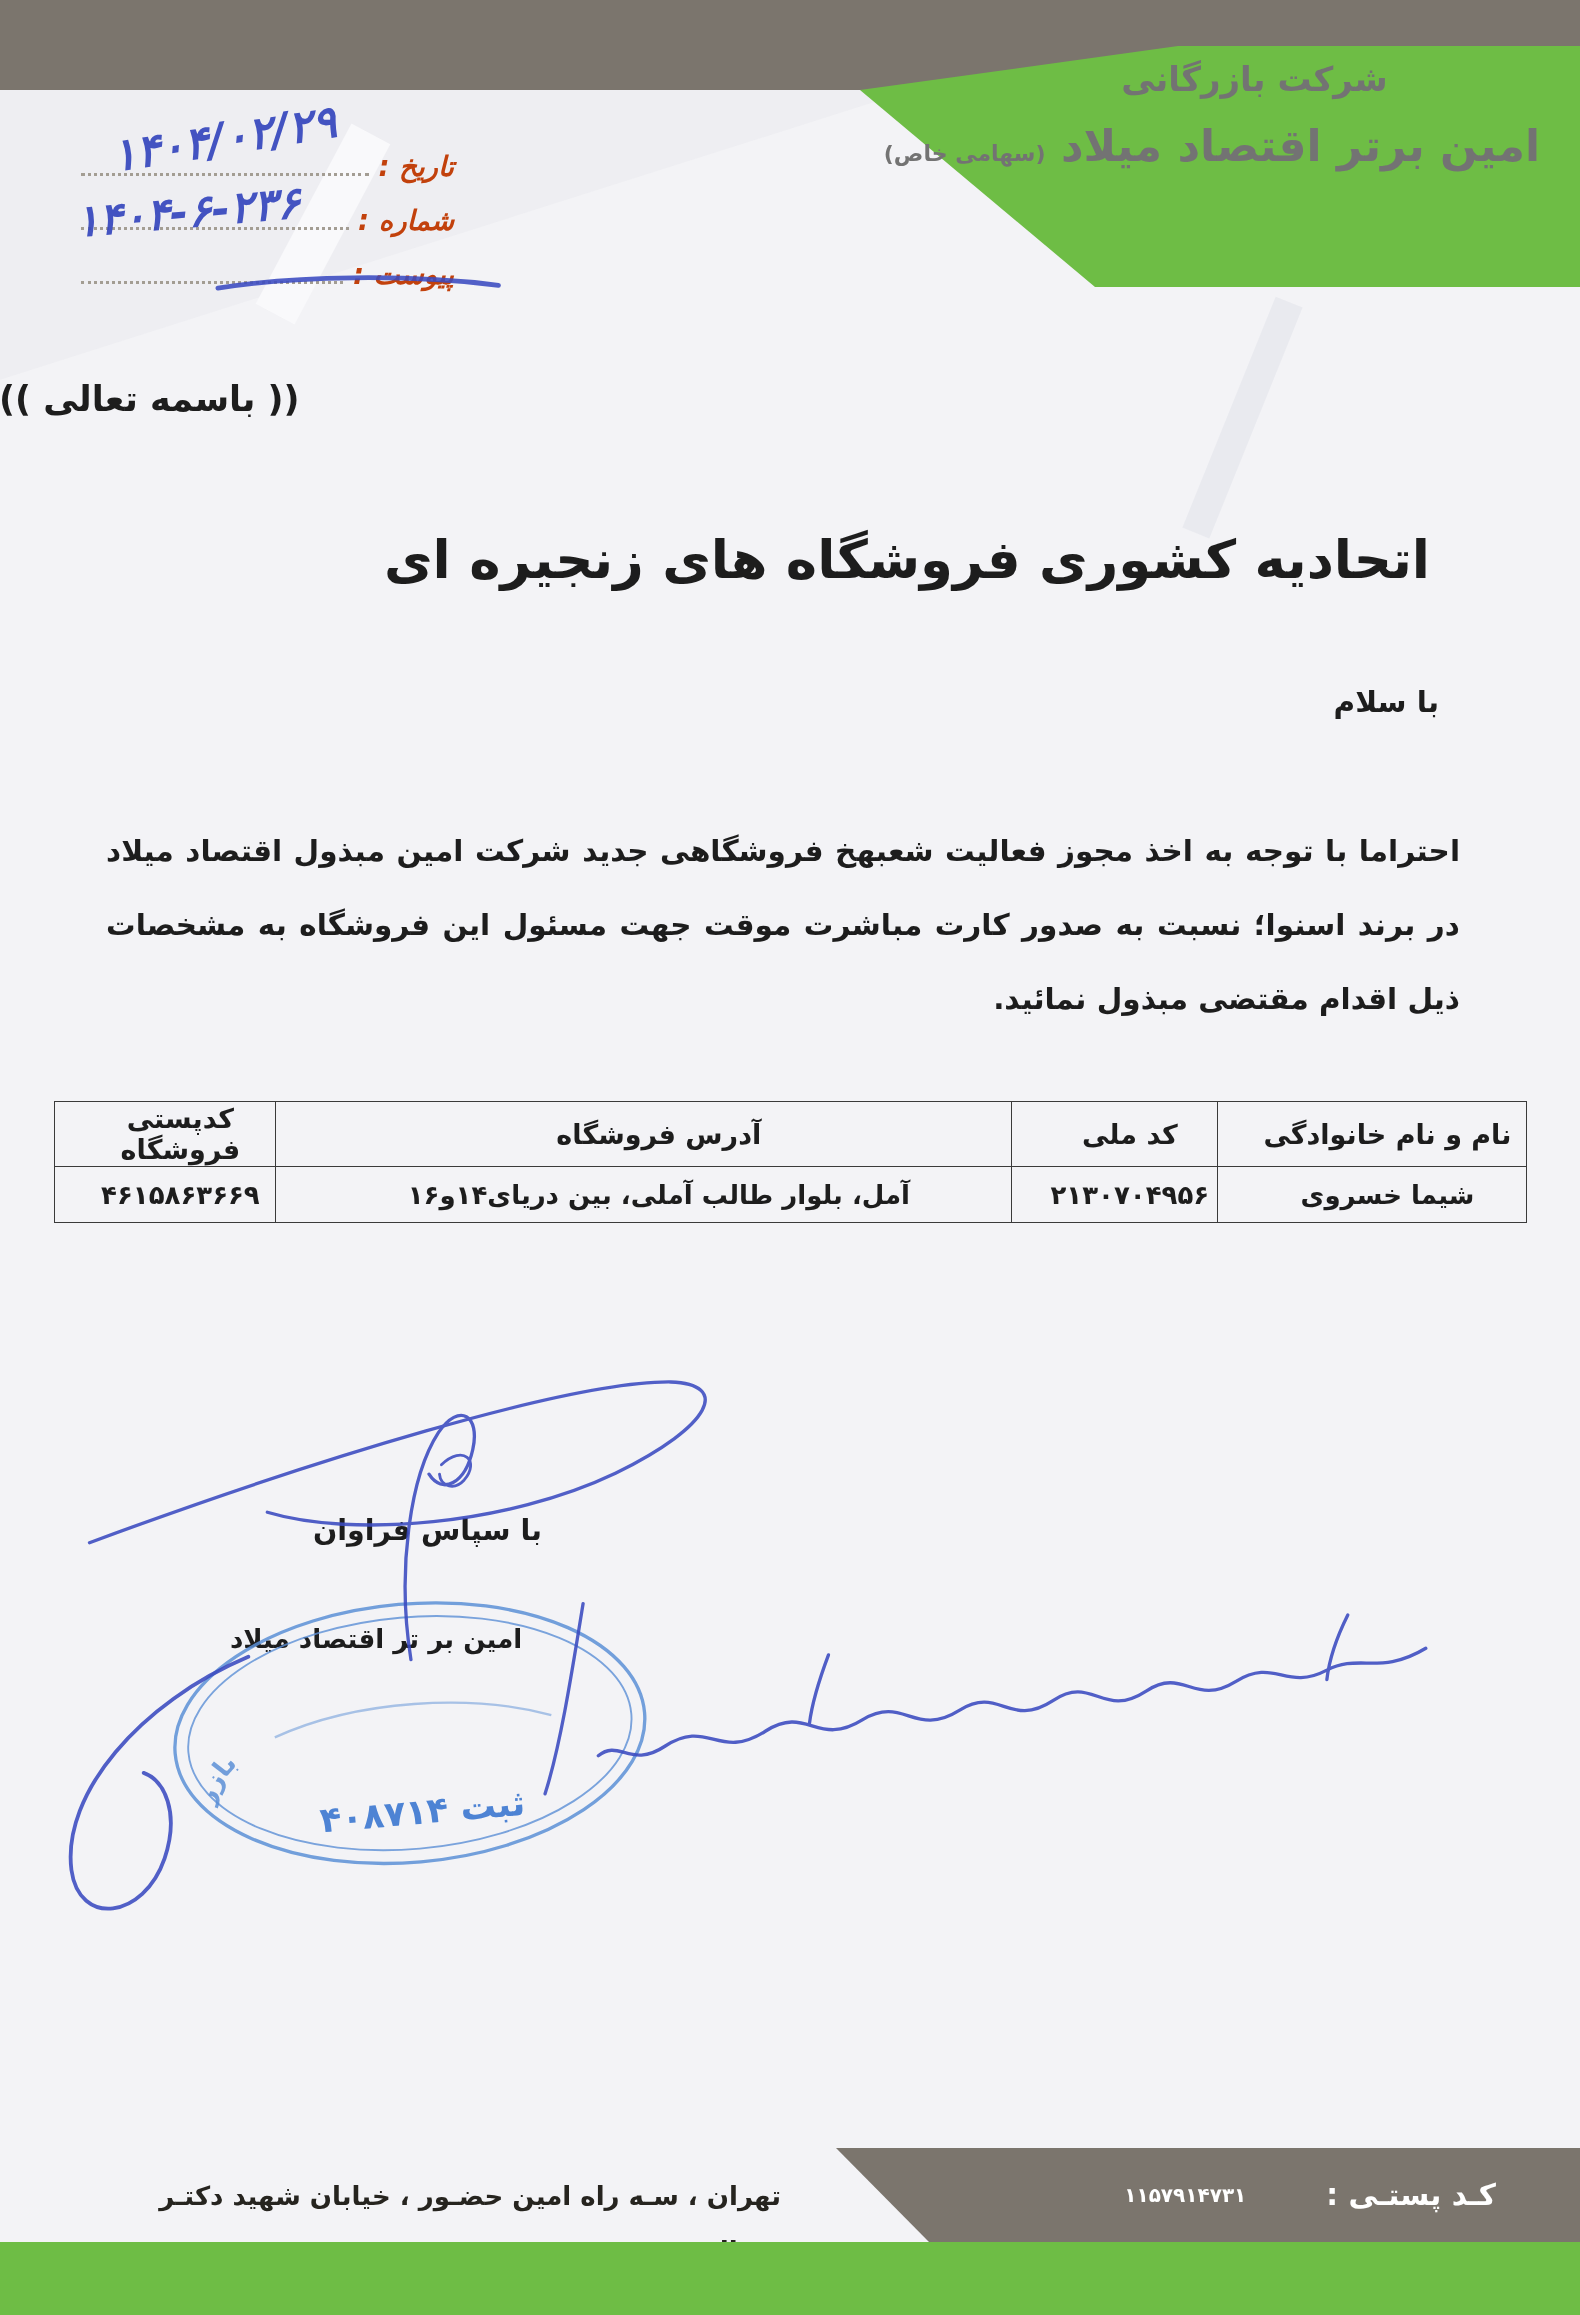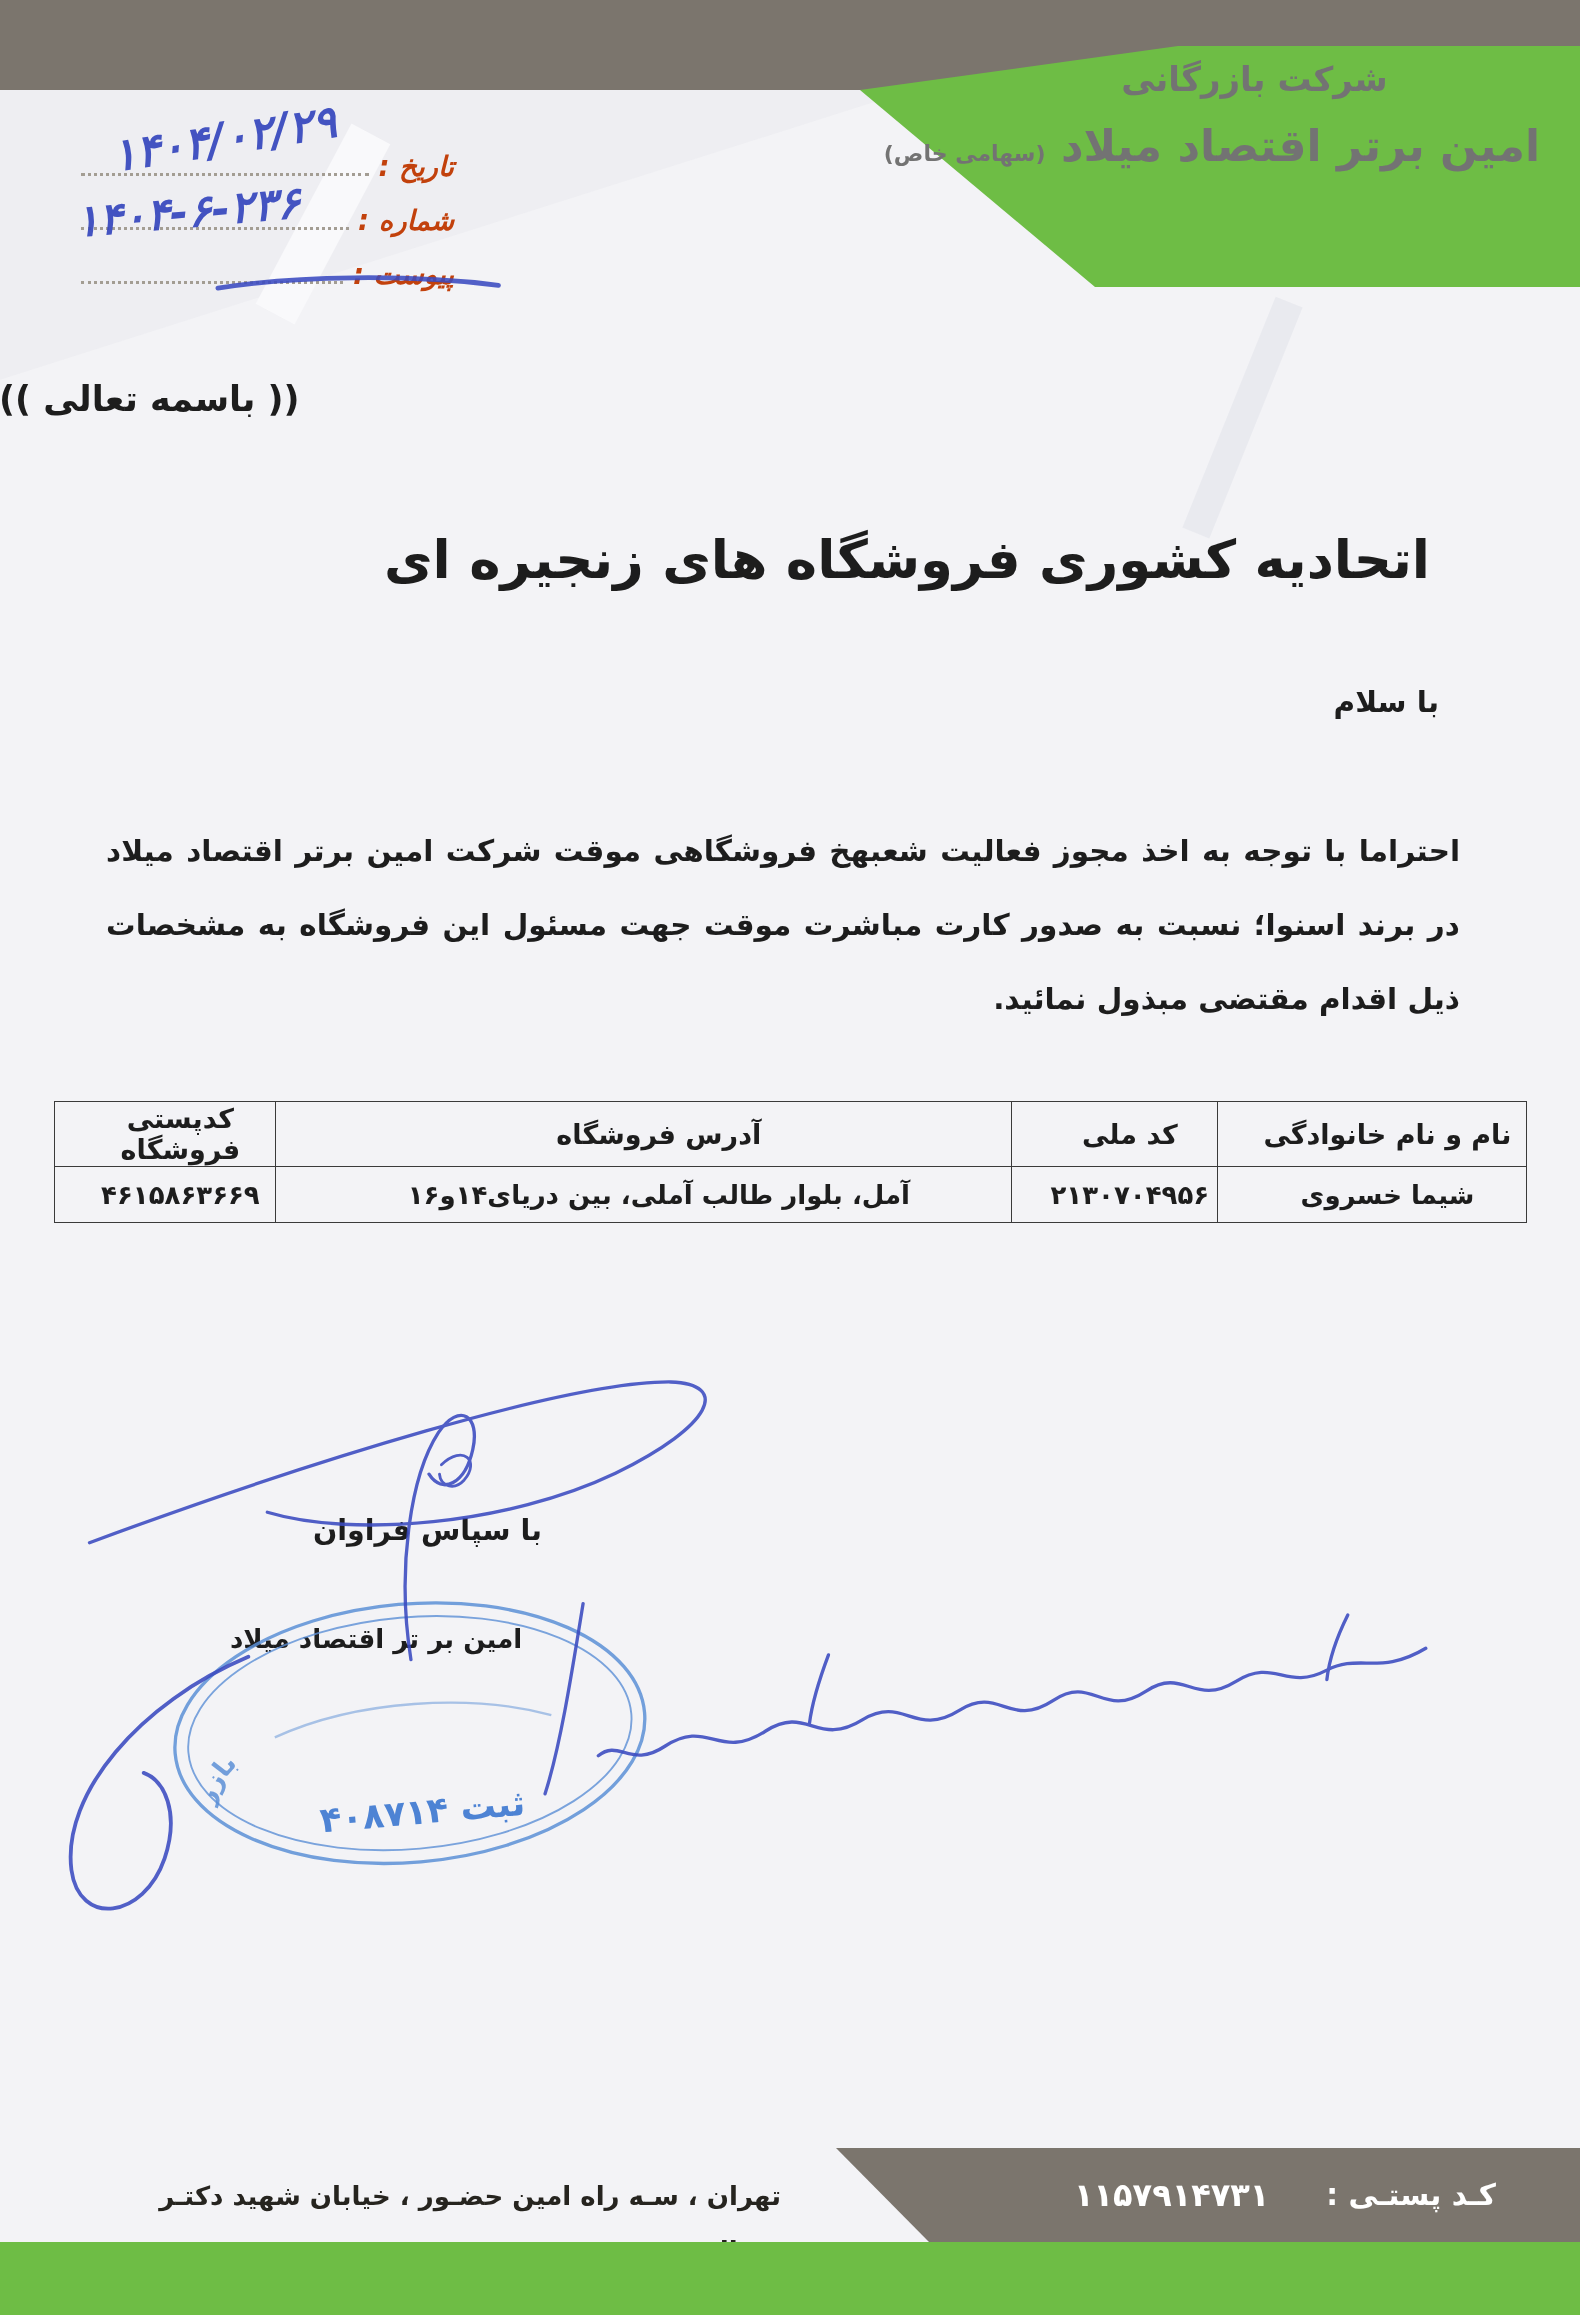--- a/index.html
+++ b/index.html
@@ -54,21 +54,21 @@
   .signer{position:absolute;left:231px;top:1624px;font-size:26px;font-weight:700;direction:rtl;}
   .ink-overlay{position:absolute;left:0;top:0;width:1581px;height:2315px;pointer-events:none;}
   .stamp{position:absolute;left:143px;top:1583px;width:537px;height:304px;transform:rotate(-5deg);}
   
   .footer-address{position:absolute;left:57px;top:2169px;width:725px;direction:rtl;text-align:right;
     font-size:26px;font-weight:700;color:#26241f;line-height:55px;}
   .postal-banner{position:absolute;left:837px;top:2148px;width:744px;height:94px;background:#7b756d;
     clip-path:polygon(0 0,100% 0,100% 100%,12.5% 100%);
     display:flex;flex-direction:row;direction:rtl;align-items:center;color:#fff;}
   .postal-banner .plabel{font-size:29.5px;font-weight:700;margin-right:84px;white-space:nowrap;letter-spacing:1.9px;}
-  .postal-banner .pcode{font-size:32px;font-weight:700;letter-spacing:16px;margin-right:57px;
+  .postal-banner .pcode{font-size:20px;font-weight:700;letter-spacing:16px;margin-right:80px;
     direction:ltr;unicode-bidi:bidi-override;}
   .green-strip{position:absolute;left:0;top:2242px;width:100%;height:73px;background:#6ebd45;}
 </style>
 </head>
 <body>
 
 <div class="page">
 
   <div class="band"></div>
   <div class="decor-wash"></div>
@@ -99,21 +99,21 @@
     </div>
   </div>
   <div class="hand hand-date">۱۴۰۴/۰۲/۲۹</div>
   <div class="hand hand-number">۱۴۰۴-۶-۲۳۶</div>
 
   <div class="besmele">(( باسمه تعالی ))</div>
   <div class="title">اتحادیه کشوری فروشگاه های زنجیره ای</div>
   <div class="salam">با سلام</div>
 
   <div class="body-text">
-    <div class="jline">احتراما با توجه به اخذ مجوز فعالیت شعبهخ فروشگاهی موقت شرکت امین برتر اقتصاد میلاد</div>
+    <div class="jline">احتراما با توجه به اخذ مجوز فعالیت شعبهخ فروشگاهی جدید شرکت امین مبذول اقتصاد میلاد</div>
     <div class="jline">در برند اسنوا؛ نسبت به صدور کارت مباشرت موقت جهت مسئول این فروشگاه به مشخصات</div>
     <div class="rline">ذیل اقدام مقتضی مبذول نمائید.</div>
   </div>
 
   <div class="sheet-table">
     <table>
       <colgroup>
           <col style="width:21%">
           <col style="width:14%">
           <col style="width:50%">

